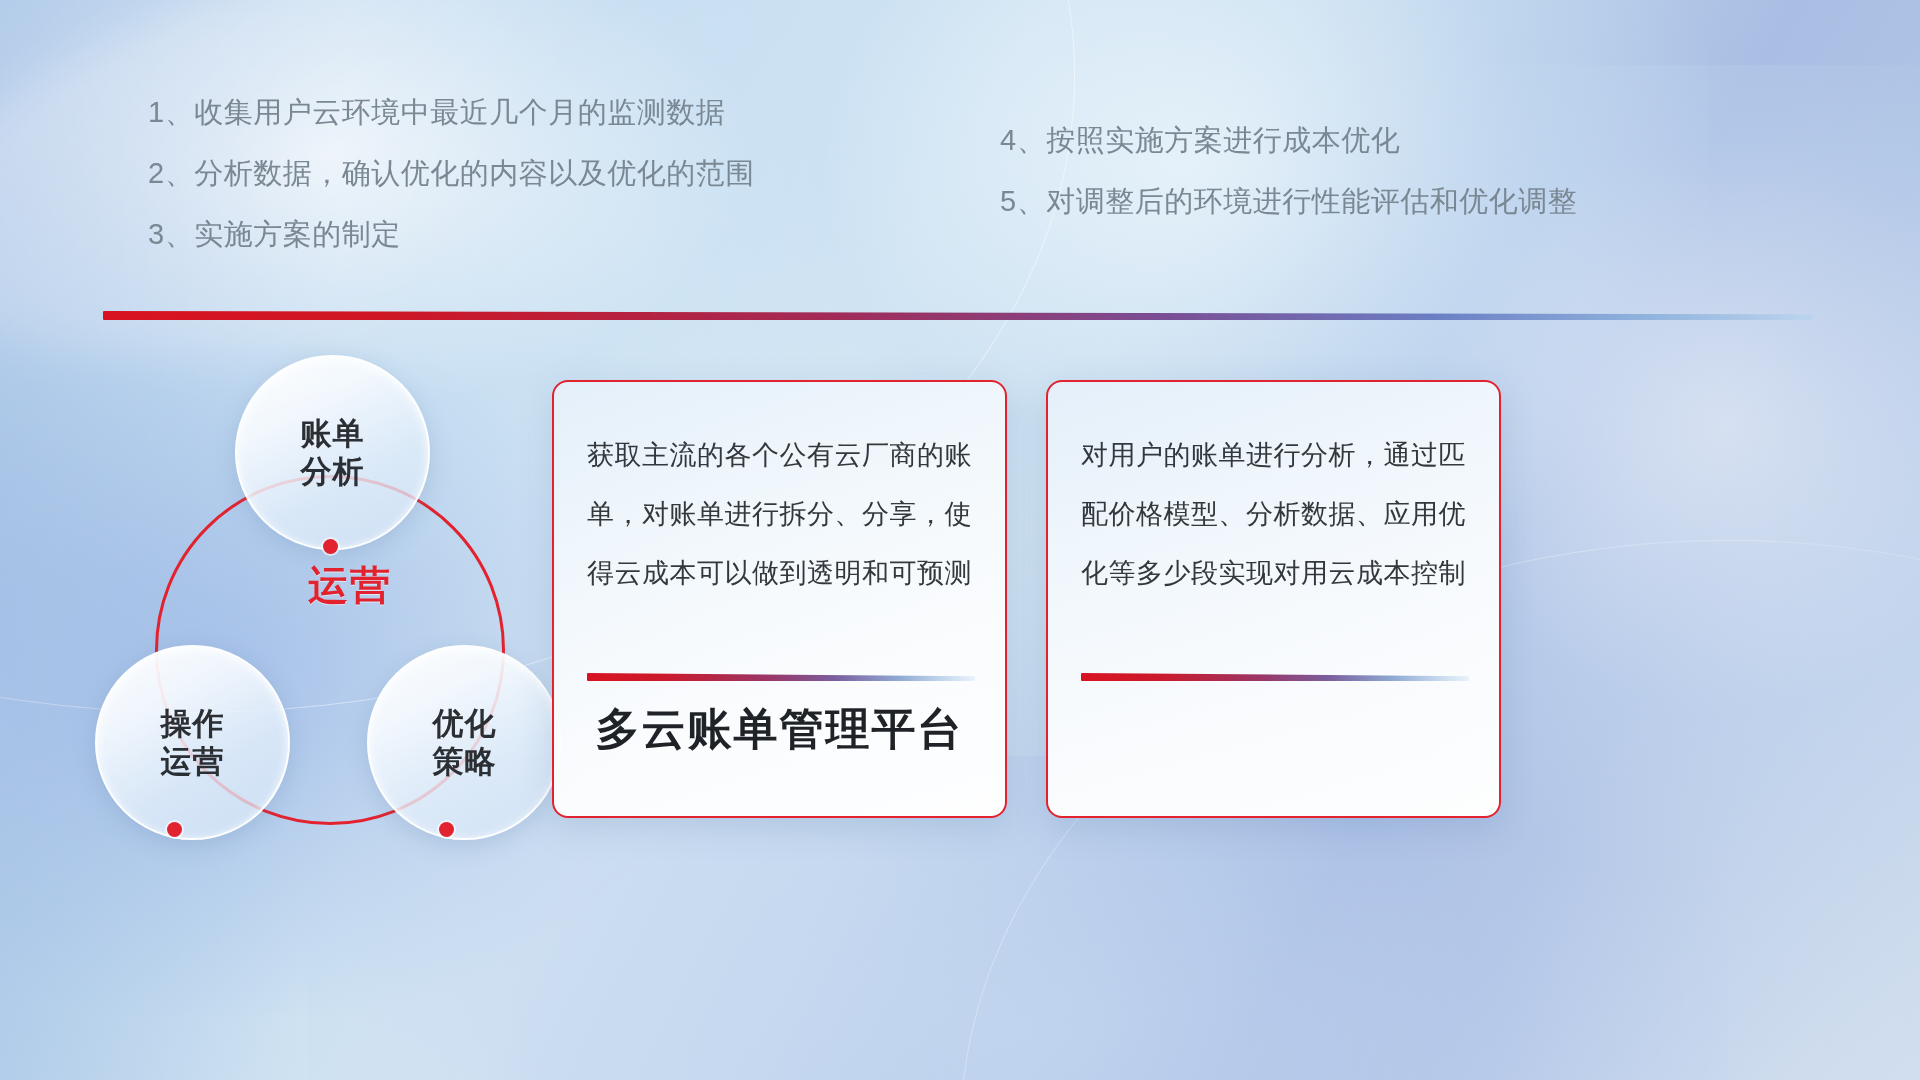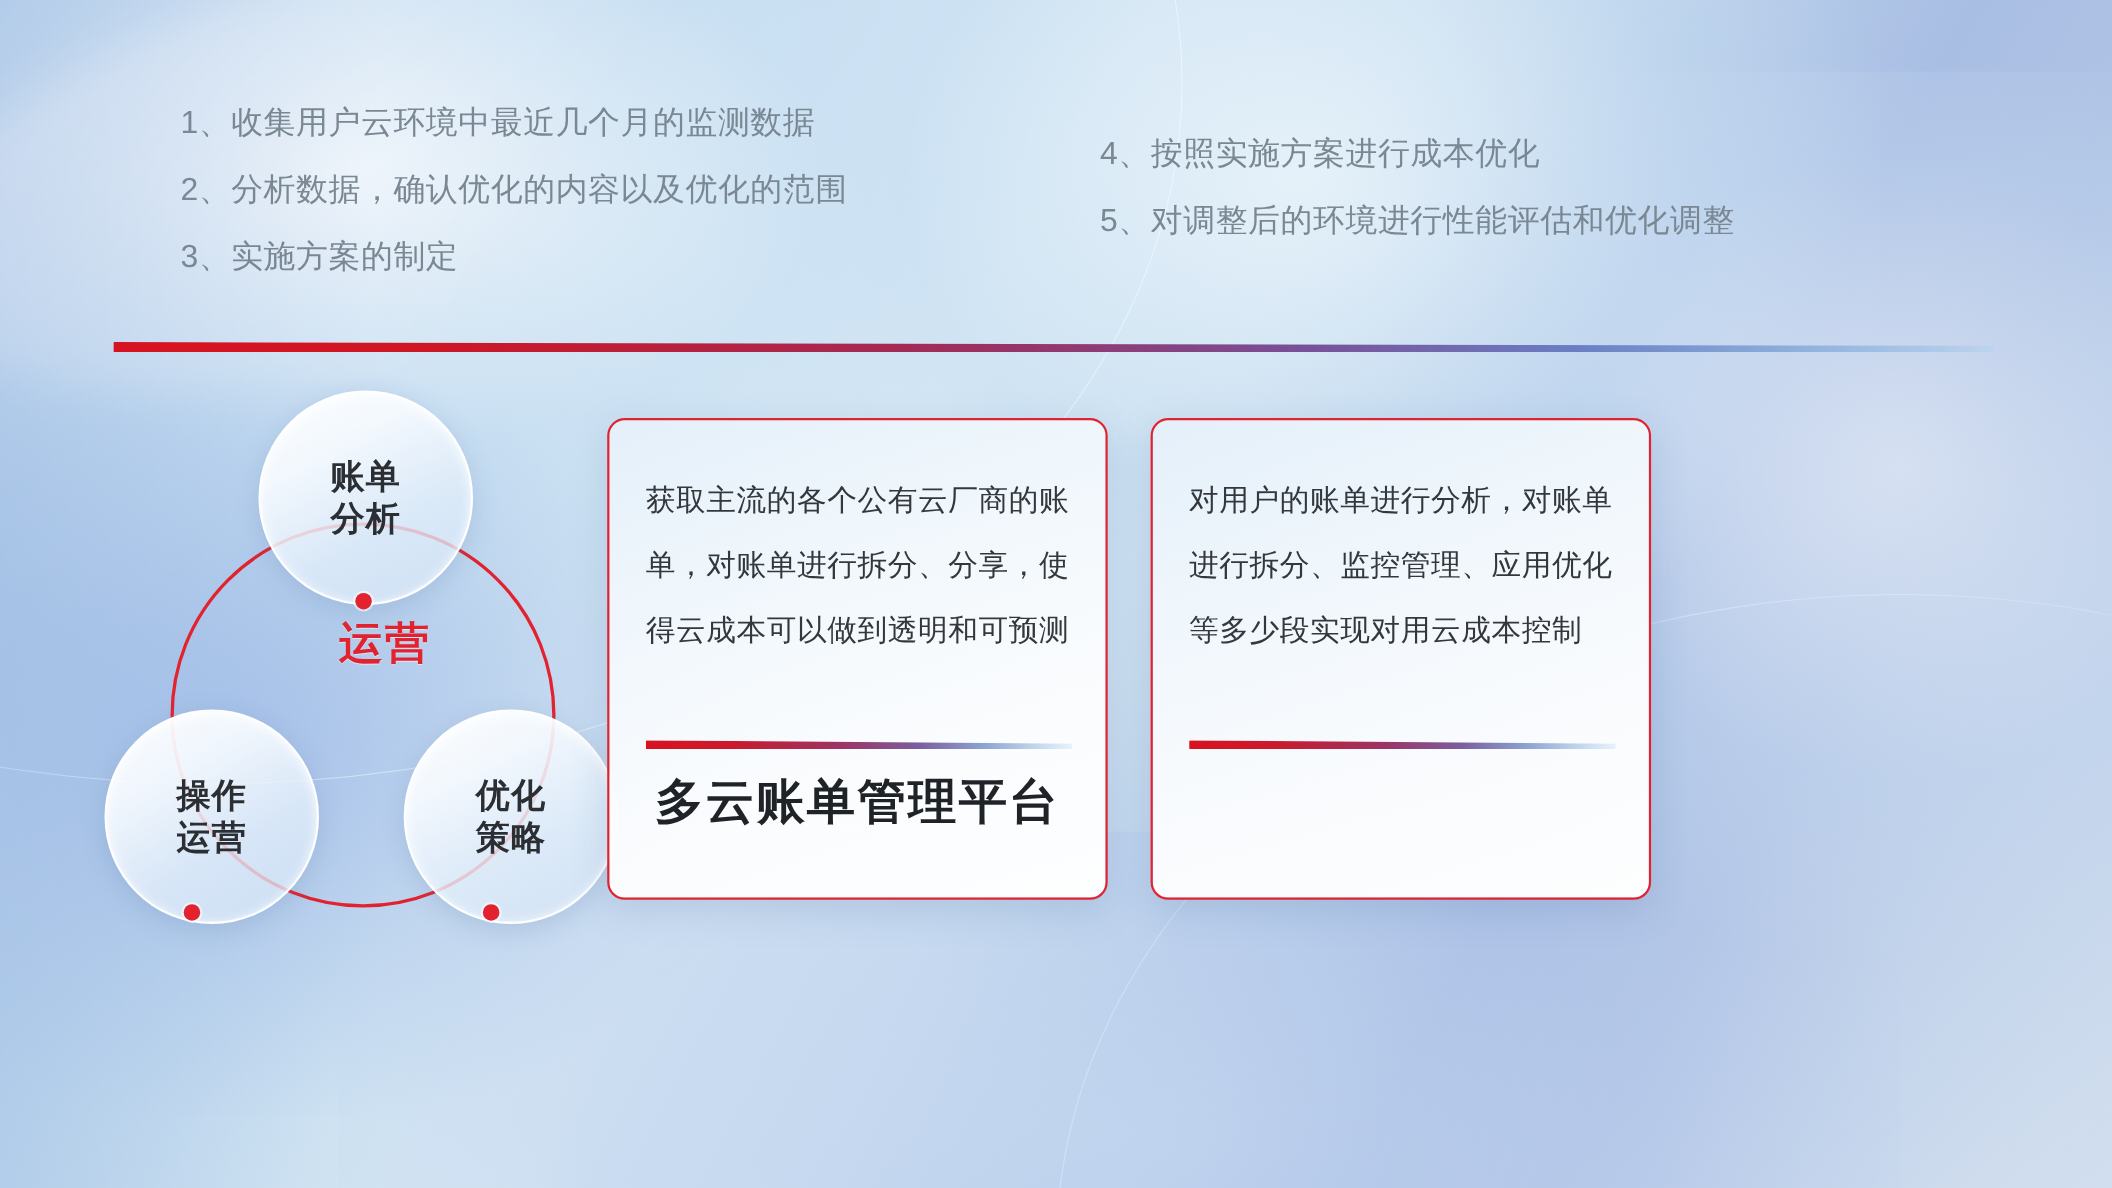--- a/index.html
+++ b/index.html
@@ -60,21 +60,21 @@
     background:linear-gradient(320deg, rgba(255,255,255,.18), rgba(255,255,255,0) 58%);
   }
   .bg-vign{
     position:absolute; inset:0;
     background:linear-gradient(90deg, rgba(150,178,222,.28) 0%, rgba(150,178,222,0) 18%, rgba(150,178,222,0) 82%, rgba(160,184,224,.22) 100%);
   }
 
   
   .steps { position:absolute; color:#7a8894; font-size:29px; letter-spacing:.5px; }
   .steps .row { white-space:nowrap; line-height:1; }
-  #steps-left  { left:148px; top:98px;margin-left:16px; }
+  #steps-left  { left:148px; top:98px; }
   #steps-left .row { margin-bottom:32px; }
   #steps-right { left:1000px; top:126px; }
   #steps-right .row { margin-bottom:32px; }
 
   
   #top-rule{
     position:absolute; left:103px; top:311px; width:1710px; height:9px;
   }
   #top-rule .ink{
     position:absolute; left:0; top:0; width:100%; height:100%;
@@ -215,17 +215,17 @@
 
 <div id="card-1" class="card">
   <div class="card-body">获取主流的各个公有云厂商的账单，对账单进行拆分、分享，使得云成本可以做到透明和可预测</div>
   <div class="card-rule">
     <div class="ink"></div>
   </div>
   <div class="card-title">多云账单管理平台</div>
 </div>
 
 <div id="card-2" class="card">
-  <div class="card-body">对用户的账单进行分析，对账单进行拆分、监控管理、应用优化等多少段实现对用云成本控制</div>
+  <div class="card-body">对用户的账单进行分析，通过匹配价格模型、分析数据、应用优化等多少段实现对用云成本控制</div>
   <div class="card-rule">
     <div class="ink"></div>
   </div>
 </div>
 
 </body></html>

